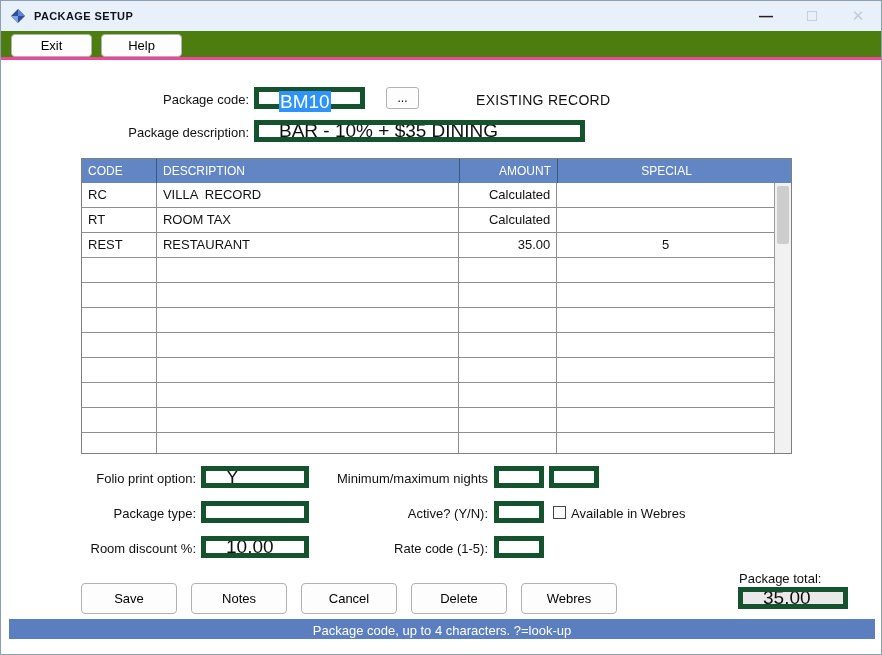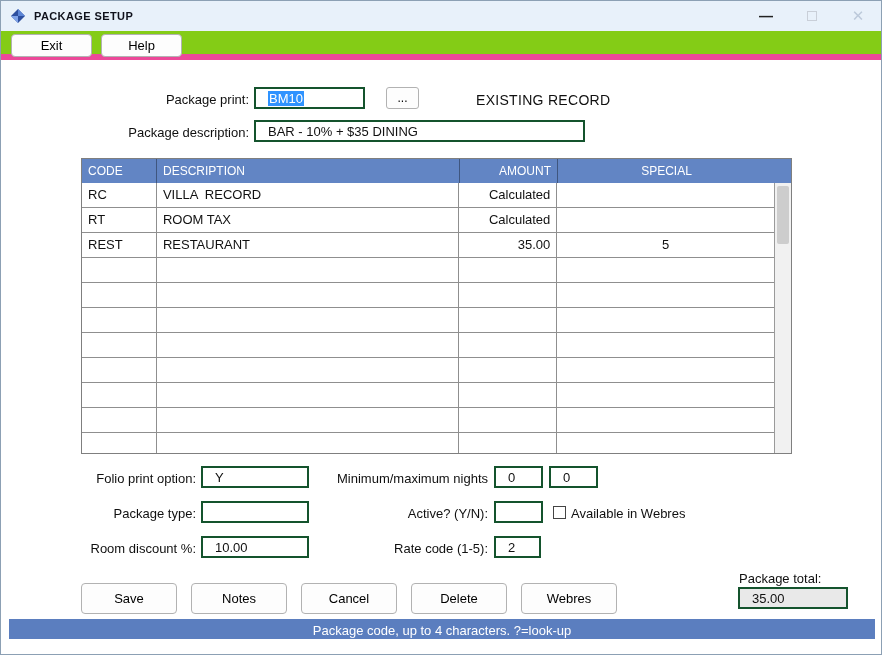--- a/index.html
+++ b/index.html
@@ -18,34 +18,34 @@
   .win-controls { position:absolute; right:0; top:0; height:30px; display:flex; }
   .win-btn { width:46px; height:30px; display:flex; align-items:center; justify-content:center;
              font-size:14px; cursor:default; }
   .wb-min { color:#222; font-weight:bold; }
   .wb-max { color:#c6ccd4; }
   .wb-max .sq { width:10px; height:10px; border:1.5px solid #c9cfd8; display:inline-block; }
   .wb-close { color:#bcc9da; font-size:15px; }
 
   
   .toolbar { position:absolute; left:0; top:30px; width:100%; height:29px;
-             background:#84cc16; border-bottom:6px solid #ec4899; }
+             background:#4d7c0f; border-bottom:3px solid #ec4899; }
   .tb-btn { position:absolute; top:3px; height:23px; background:#fdfdfd;
             border:1px solid #b2b2b2; border-radius:4px; font-size:13px;
             font-family:"Liberation Sans",sans-serif; }
   .tb-exit { left:10px; width:81px; }
   .tb-help { left:100px; width:81px; }
 
   .main { position:absolute; left:0; top:60px; width:100%; height:558px; background:#fff; }
 
   .lbl { position:absolute; font-size:13px; color:#101010; white-space:nowrap; }
   .r { text-align:right; }
 
-  .inp { position:absolute; border:2px solid #14532d; background:#fff; font-size:13px;
-         font-family:"Liberation Sans",sans-serif; padding:0 12px; height:22px; color:#101010; }
+  .inp { position:absolute; border:5px solid #14532d; background:#fff; font-size:19px;
+         font-family:"Liberation Sans",sans-serif; padding:0 20px; height:22px; color:#101010; }
   input.inp { line-height:20px; }
   .inp-div { line-height:20px; }
 
   .sel-text { background:#2f93ff; color:#fff; padding:0 1px; }
 
   .dots-btn { position:absolute; left:385px; top:26px; width:33px; height:22px;
               background:#fdfdfd; border:1px solid #b2b2b2; border-radius:3px; font-size:12px; }
 
   .record-status { position:absolute; left:475px; top:31px; font-size:14px; font-weight:500;
                    color:#101010; letter-spacing:0.3px; }
@@ -110,21 +110,21 @@
     </div>
   </div>
 
   <div class="toolbar">
     <button class="tb-btn tb-exit">Exit</button>
     <button class="tb-btn tb-help">Help</button>
   </div>
 
   <div class="main">
 
-    <div class="lbl r" style="left:60px; top:31px; width:188px;">Package print:</div>
+    <div class="lbl r" style="left:60px; top:31px; width:188px;">Package code:</div>
     <div class="inp inp-div" style="left:253px; top:26px; width:111px;"><span class="sel-text">BM10</span></div>
     <button class="dots-btn">...</button>
     <div class="record-status">EXISTING RECORD</div>
 
     <div class="lbl r" style="left:60px; top:64px; width:188px;">Package description:</div>
     <input class="inp" style="left: 253px; top: 59px; width: 331px;" value="BAR - 10% + $35 DINING">
 
     <div class="grid">
       <div class="ghead">
         <div class="gh c-code">CODE</div>

